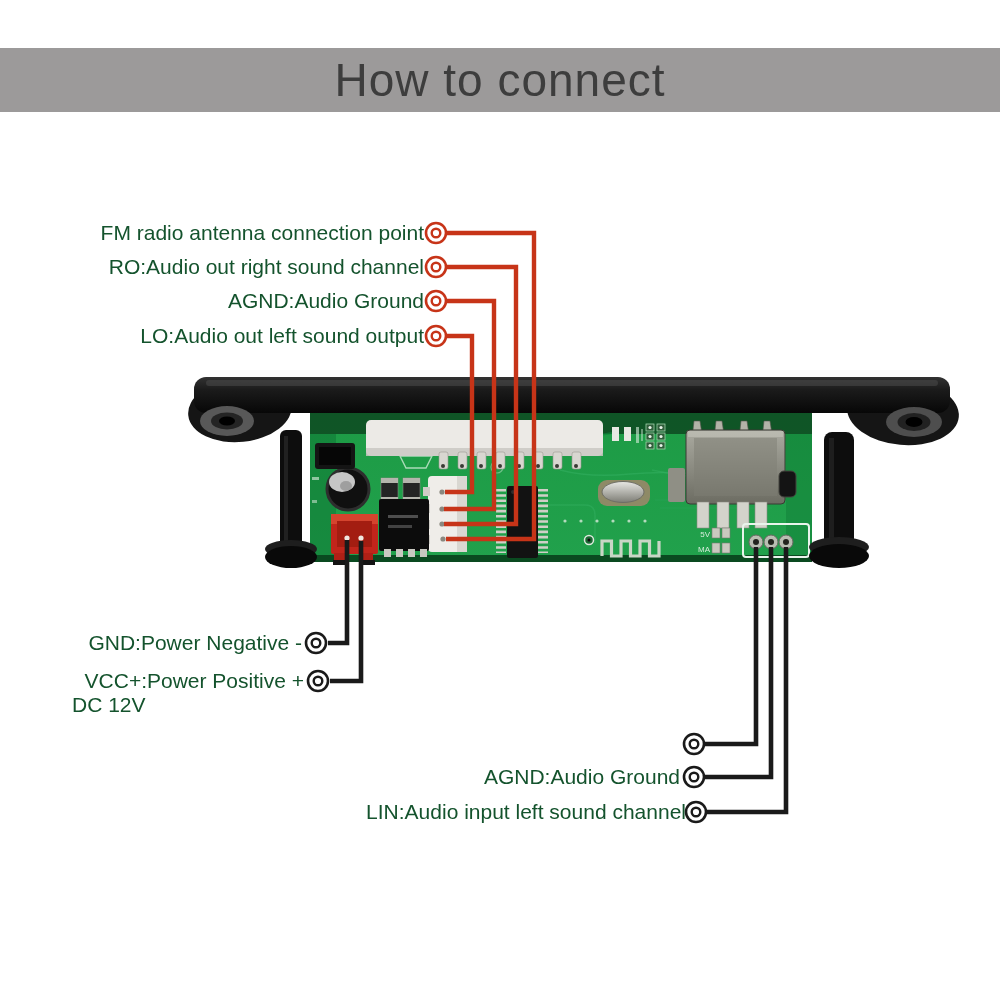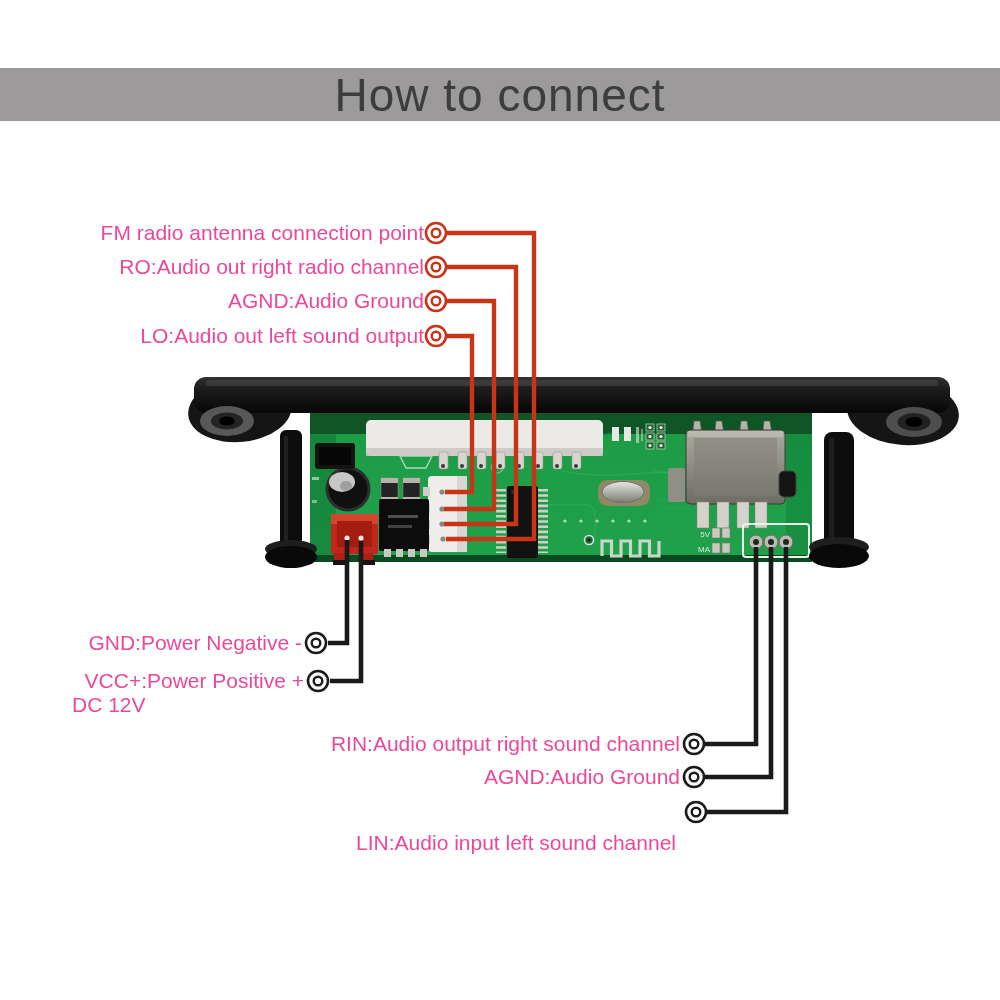--- a/index.html
+++ b/index.html
@@ -1,22 +1,22 @@
 <!DOCTYPE html>
 <html><head>
 <meta charset="utf-8">
 <style>
   html,body{margin:0;padding:0;background:#fff;}
   .stage{position:relative;width:1000px;height:1000px;background:#fff;overflow:hidden;
          font-family:"Liberation Sans",sans-serif;}
-  .title-bar{position:absolute;left:0;top:48px;width:1000px;height:53px;background:#9c9a9a;
-             display:flex;align-items:center;justify-content:center;margin-top:20px;}
+  .title-bar{position:absolute;left:0;top:48px;width:1000px;height:64px;background:#9c9a9a;
+             display:flex;align-items:center;justify-content:center;}
   .title-text{font-size:46px;color:#3d3d3d;letter-spacing:1px;}
   .scene{position:absolute;left:0;top:0;width:1000px;height:1000px;}
-  .callout{position:absolute;font-size:21px;color:#ec4899;line-height:24px;white-space:nowrap;}
+  .callout{position:absolute;font-size:21px;color:#14532d;line-height:24px;white-space:nowrap;}
   .r{text-align:right;}
 </style>
 </head>
 <body>
 
 <div class="stage">
 
   <div class="title-bar">
     <span class="title-text">How to connect</span>
   </div>
@@ -299,25 +299,24 @@
           <circle cx="694" cy="777" r="4.3" stroke-width="2.4"></circle>
         </g>
       <g>
         <circle cx="696" cy="812" r="10" stroke-width="2.6"></circle>
           <circle cx="696" cy="812" r="4.3" stroke-width="2.4"></circle>
         </g>
     </g>
   </svg>
 
   <div class="callout r" style="top:221px; right:576px;">FM radio antenna connection point</div>
-  <div class="callout r" style="top:255px; right:576px;">RO:Audio out right radio channel</div>
+  <div class="callout r" style="top:255px; right:576px;">RO:Audio out right sound channel</div>
   <div class="callout r" style="top:289px; right:576px;">AGND:Audio Ground</div>
   <div class="callout r" style="top:324px; right:576px;">LO:Audio out left sound output</div>
 
   <div class="callout r" style="top:631px; right:698px;">GND:Power Negative -</div>
   <div class="callout r" style="top:669px; right:696px;">VCC+:Power Positive +</div>
   <div class="callout" style="top:693px; left:72px;">DC 12V</div>
 
-  <div class="callout r" style="top:732px; right:320px;">RIN:Audio output right sound channel</div>
   <div class="callout r" style="top:765px; right:320px;">AGND:Audio Ground</div>
-  <div class="callout r" style="top:800px; right:324px;margin-top:31px;">LIN:Audio input left sound channel</div>
+  <div class="callout r" style="top:800px; right:314px;">LIN:Audio input left sound channel</div>
 
 </div>
 
 </body></html>

